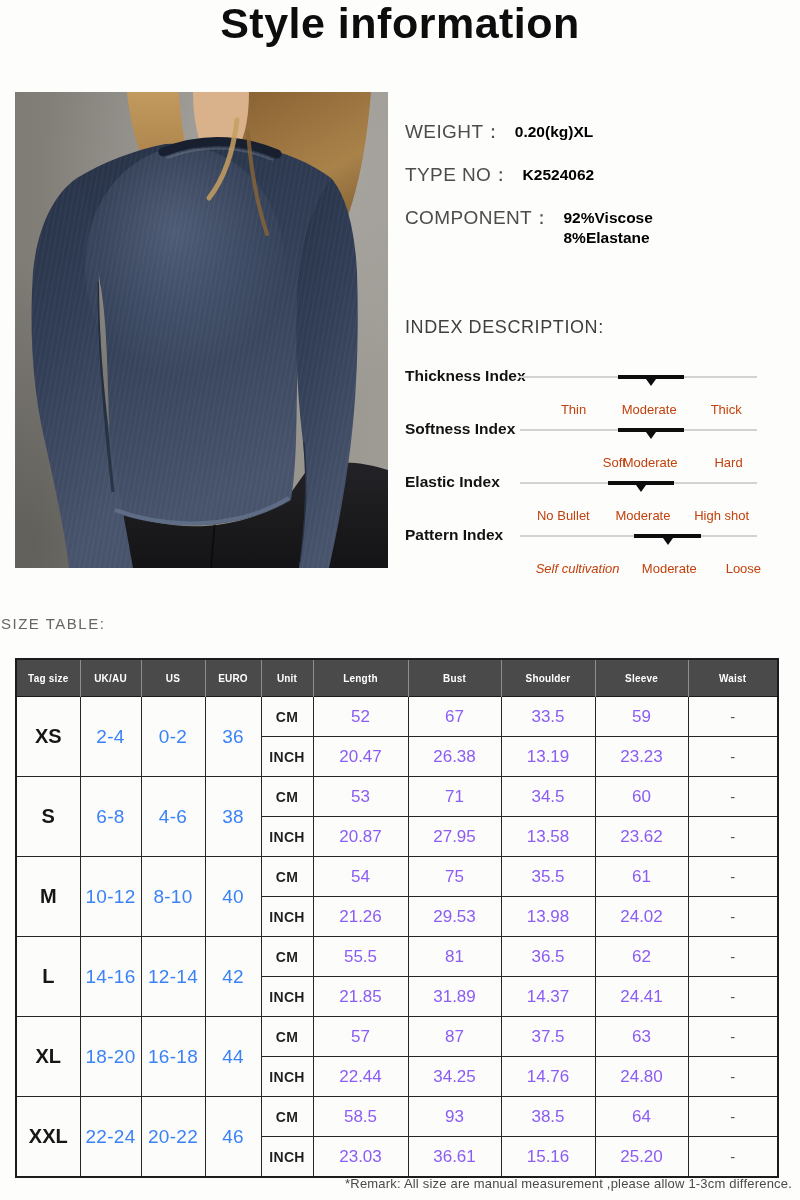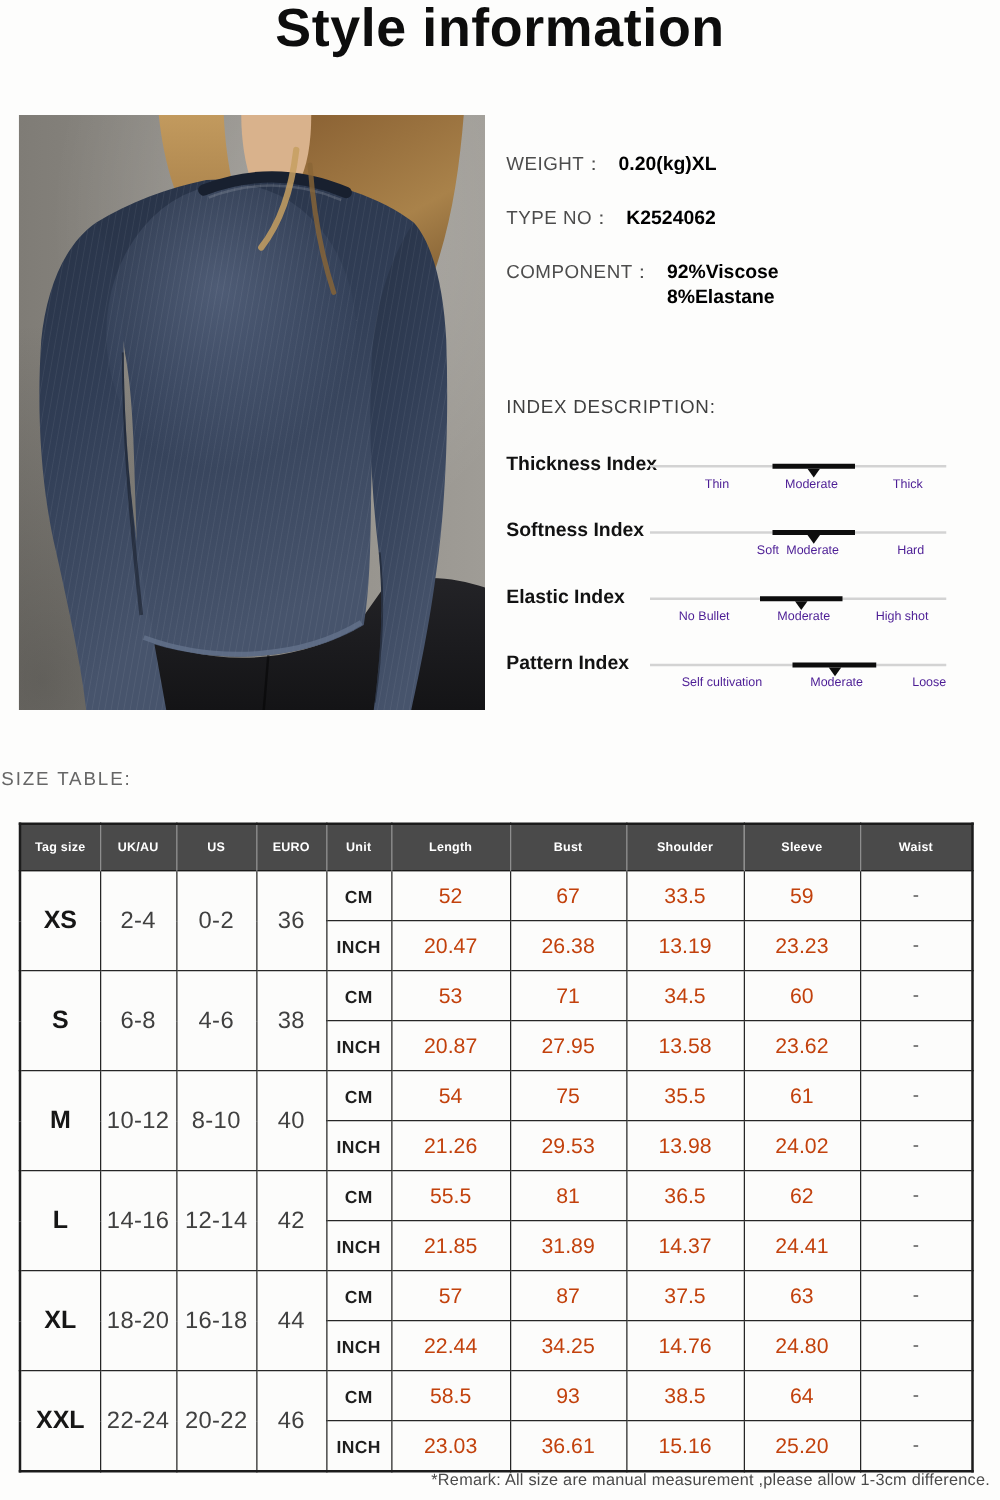--- a/index.html
+++ b/index.html
@@ -14,63 +14,63 @@
     text-align:center; font-size:43px; line-height:54px;
     font-weight:700; letter-spacing:0.5px; color:#0d0d0d;
   }
   
   .photo { position:absolute; left:15px; top:92px; width:373px; height:476px; }
   .photo svg { display:block; width:100%; height:100%; }
 
   
   .specs { position:absolute; left:405px; top:122px; width:385px; }
   .spec-row { display:flex; align-items:flex-start; min-height:20px; margin-bottom:23px; }
-  .spec-label { font-size:15px; line-height:20px; color:#4c4c4c; letter-spacing:0.4px; white-space:nowrap; }
+  .spec-label { font-size:19px; line-height:20px; color:#4c4c4c; letter-spacing:0.4px; white-space:nowrap; }
   .spec-value { font-size:15.5px; line-height:20px; color:#000; font-weight:700; margin-left:12px; }
   .spec-value .line2 { display:block; }
 
   
   .index-section { position:absolute; left:405px; top:317px; width:385px; }
-  .index-heading { font-size:15px; color:#3f3f3f; letter-spacing:0.6px; margin:0 0 30px 0; }
+  .index-heading { font-size:18px; color:#3f3f3f; letter-spacing:0.6px; margin:0 0 30px 0; }
   .index-row { display:flex; margin-bottom:13px; height:40px; }
   .index-name { width:110px; font-size:15.5px; font-weight:700; color:#121212; line-height:16px; white-space:nowrap; }
   .slider { position:relative; width:237px; height:40px; margin-left:5px; }
   .track { position:absolute; top:8px; left:0; right:0; height:2px; background:#d3d3d3; }
   .seg { position:absolute; top:7px; height:4px; background:#0d0d0d; }
   .tri {
     position:absolute; top:4px; left:50%; transform:translateX(-50%);
     width:0; height:0; border-left:5px solid transparent; border-right:5px solid transparent;
     border-top:7px solid #0d0d0d;
   }
   .opts span {
-    position:absolute; top:18px; transform:translateX(-50%);
-    font-size:10px; color:#4c1d95; white-space:nowrap;
+    position:absolute; top:34px; transform:translateX(-50%);
+    font-size:13px; color:#c2410c; white-space:nowrap;
   }
 
   
   .size-heading { position:absolute; left:1px; top:615px; font-size:15px; color:#666; letter-spacing:1.5px; }
   table.size-table {
     position:absolute; left:15px; top:658px; width:762px;
     border-collapse:collapse; table-layout:fixed;
     background:#fcfcfb; border:2px solid #1c1c1c;
   }
   .size-table th {
     background:#4a4a4a; color:#fff; font-size:10px; font-weight:700;
     height:36px; padding:0; border-left:1px solid #8e8e8e; letter-spacing:0.2px;
   }
   .size-table th:first-child { border-left:none; }
   .size-table td {
     border:1px solid #262626; text-align:center; vertical-align:middle;
     height:39px; padding:0; color:#2e2e2e;
   }
   .size-table tr.group-start td { border-top:1.6px solid #1b1b1b; }
   td.tag  { font-size:20px; font-weight:700; color:#161616; }
-  td.group{ font-size:19px; font-weight:500; color:#404040; letter-spacing:0.3px; }
+  td.group{ font-size:19px; font-weight:500; color:#3b82f6; letter-spacing:0.3px; }
   td.unit { font-size:14px; font-weight:700; color:#1f1f1f; letter-spacing:0.3px; }
-  td.num  { font-size:17px; color:#c2410c;text-align:center; }
+  td.num  { font-size:17px; color:#8b5cf6;text-align:center; }
   td.dash { font-size:15px; color:#555; }
 
   
   .remark { position:absolute; right:8px; top:1176px; font-size:13px; color:#4a4a4a; letter-spacing:0.2px; }
 </style>
 </head>
 <body>
 
 <div class="page">
 
@@ -218,21 +218,21 @@
           </div>
         </div>
         <div class="index-row">
           <div class="index-name">Pattern Index</div>
           <div class="slider">
             <div class="track"></div>
             <div class="seg" style="left: 48%; width: 28.5%;">
               <div class="tri"></div>
             </div>
             <div class="opts">
-              <span style="left: 24.3%;">Self cultivation</span>
+              <span style="left: 24.3%; font-style: italic;">Self cultivation</span>
               <span style="left: 63%;">Moderate</span>
               <span style="left: 89.4%; padding-left: 23px;">Loose</span>
             </div>
           </div>
         </div>
       </div>
   </div>
 
   <div class="size-heading">SIZE TABLE:</div>
   <table class="size-table">

